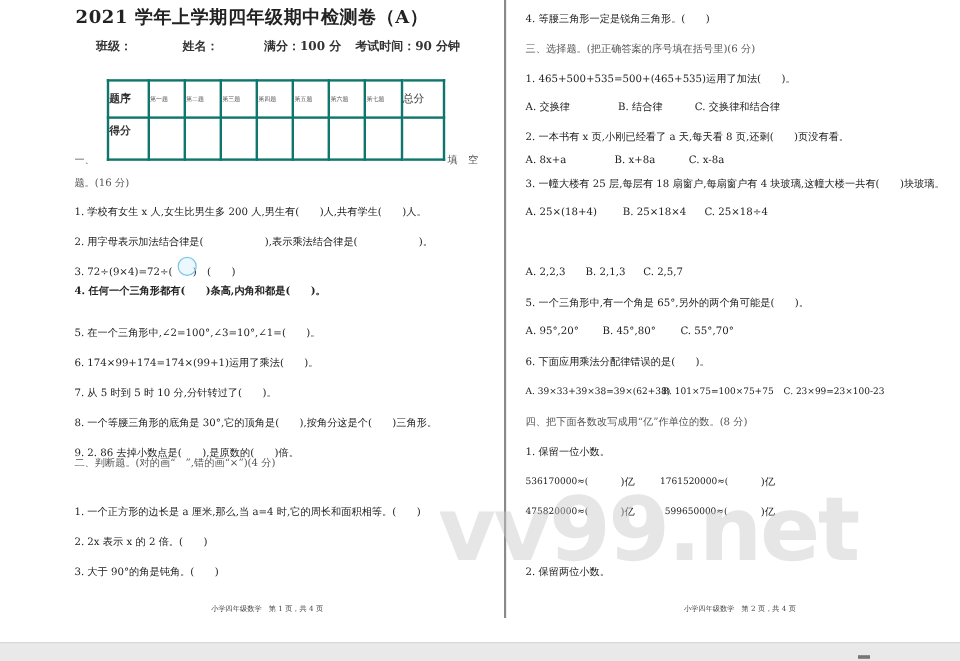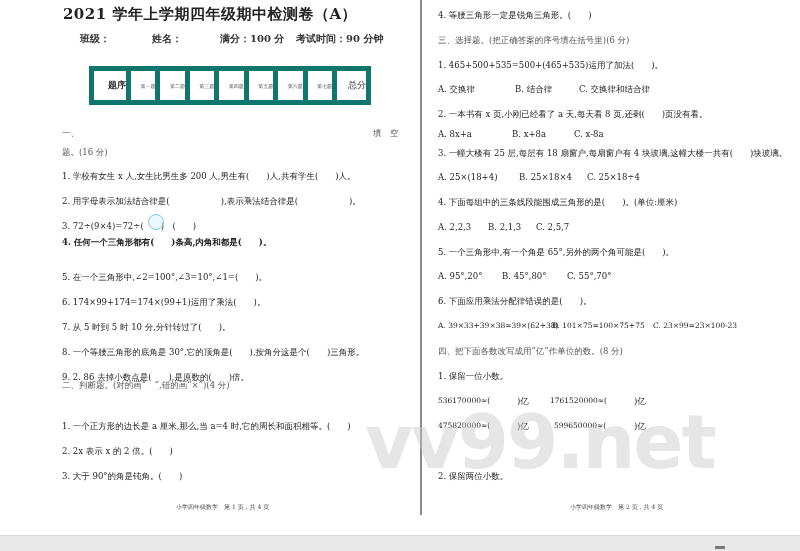--- a/index.html
+++ b/index.html
@@ -13,21 +13,21 @@
   .page-left { left:0; width:420px; }
   .page-right { left:422px; width:346px; }
   .divider { position:absolute; left:420px; top:0; width:2px; height:515px; background:#8a8a8a; }
   .bottom-bar { position:absolute; left:0; top:535px; width:800px; height:16px; background:#e9e9e9; border-top:1px solid #d8d8d8; }
   .bar-mark { position:absolute; left:715px; top:546px; width:10px; height:3px; background:#777; }
 
   .title { position:absolute; left:0; width:420px; top:5px; text-align:center; font-size:15px; font-weight:bold; color:#222; letter-spacing:0.5px; }
   .meta { position:absolute; top:32px; font-size:10px; color:#333; font-weight:bold; }
 
   table.score { position:absolute; left:89px; top:66px; border-collapse:collapse; width:282px; }
-  table.score td { border:5px solid #0f766e; height:29px; text-align:right; font-size:5px; color:#555; padding:0; }
+  table.score td { border:2px solid #0f766e; height:29px; text-align:left; font-size:5px; color:#555; padding:0; }
   table.score td.hd { font-size:9px; font-weight:bold; color:#333; width:32px; }
   table.score td.tot { font-size:9px; color:#333; }
   table.score tr.r2 td.hd { vertical-align:top; padding-top:4px; }
 
   .line { position:absolute; font-size:8.5px; white-space:nowrap; color:#222; }
   .sec { color:#555; }
   .footer { position:absolute; top:503px; font-size:6px; color:#444; white-space:nowrap; }
 
   .cursor-circle { position:absolute; left:148px; top:214px; width:14px; height:14px; border:1.5px solid #7cc6e6; border-radius:50%; background:rgba(200,235,250,0.35); }
 
@@ -48,20 +48,31 @@
         <tr>
       <td class="hd">题序</td>
       <td>第一题</td>
       <td>第二题</td>
       <td>第三题</td>
       <td>第四题</td>
       <td>第五题</td>
       <td>第六题</td>
       <td>第七题</td>
       <td class="tot">总分</td>
+    </tr>
+    <tr class="r2">
+      <td class="hd">得分</td>
+      <td></td>
+      <td></td>
+      <td></td>
+      <td></td>
+      <td></td>
+      <td></td>
+      <td></td>
+      <td></td>
     </tr>
   </tbody>
     </table>
 
   <div class="line sec" style="left:62px;top:128px;">一、</div>
   <div class="line sec" style="left:373px;top:128px;">填　空</div>
   <div class="line sec" style="left:62px;top:147px;">题。(16 分)</div>
 
   <div class="line" style="left:62px;top:171px;">1.  学校有女生 x 人,女生比男生多 200 人,男生有(　　)人,共有学生(　　)人。</div>
   <div class="line" style="left:62px;top:196px;">2. 用字母表示加法结合律是(　　　　　　),表示乘法结合律是(　　　　　　)。</div>
@@ -95,21 +106,20 @@
   <div class="line" style="left:16px;top:109px;">2.  一本书有 x 页,小刚已经看了 a 天,每天看 8 页,还剩(　　)页没有看。</div>
   <div class="line" style="left:16px;top:129px;">A.  8x+a</div>
   <div class="line" style="left:90px;top:129px;">B.  x+8a</div>
   <div class="line" style="left:152px;top:129px;">C.  x-8a</div>
 
   <div class="line" style="left:16px;top:148px;">3. 一幢大楼有 25 层,每层有 18 扇窗户,每扇窗户有 4 块玻璃,这幢大楼一共有(　　)块玻璃。</div>
   <div class="line" style="left:16px;top:172px;">A.  25×(18+4)</div>
   <div class="line" style="left:97px;top:172px;">B.  25×18×4</div>
   <div class="line" style="left:165px;top:172px;">C.  25×18÷4</div>
 
-  <div class="line" style="left:16px;top:197px;">4. 下面每组中的三条线段能围成三角形的是(　　)。(单位:厘米)</div>
   <div class="line" style="left:16px;top:222px;">A.  2,2,3</div>
   <div class="line" style="left:66px;top:222px;">B.  2,1,3</div>
   <div class="line" style="left:114px;top:222px;">C.  2,5,7</div>
 
   <div class="line" style="left:16px;top:247px;">5. 一个三角形中,有一个角是 65°,另外的两个角可能是(　　)。</div>
   <div class="line" style="left:16px;top:271px;">A.  95°,20°</div>
   <div class="line" style="left:80px;top:271px;">B.  45°,80°</div>
   <div class="line" style="left:145px;top:271px;">C.  55°,70°</div>
 
   <div class="line" style="left:16px;top:296px;">6.  下面应用乘法分配律错误的是(　　)。</div>

